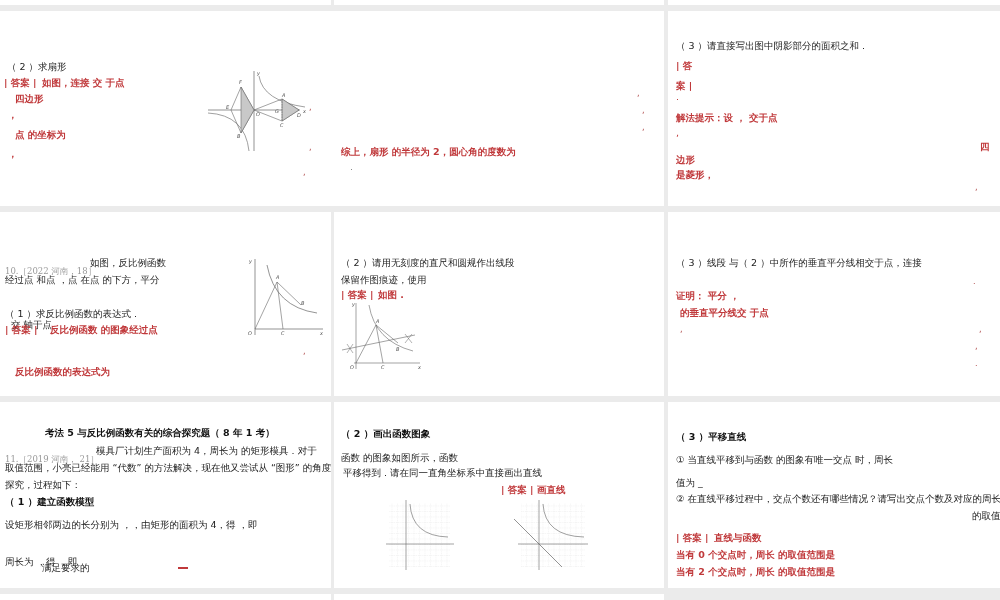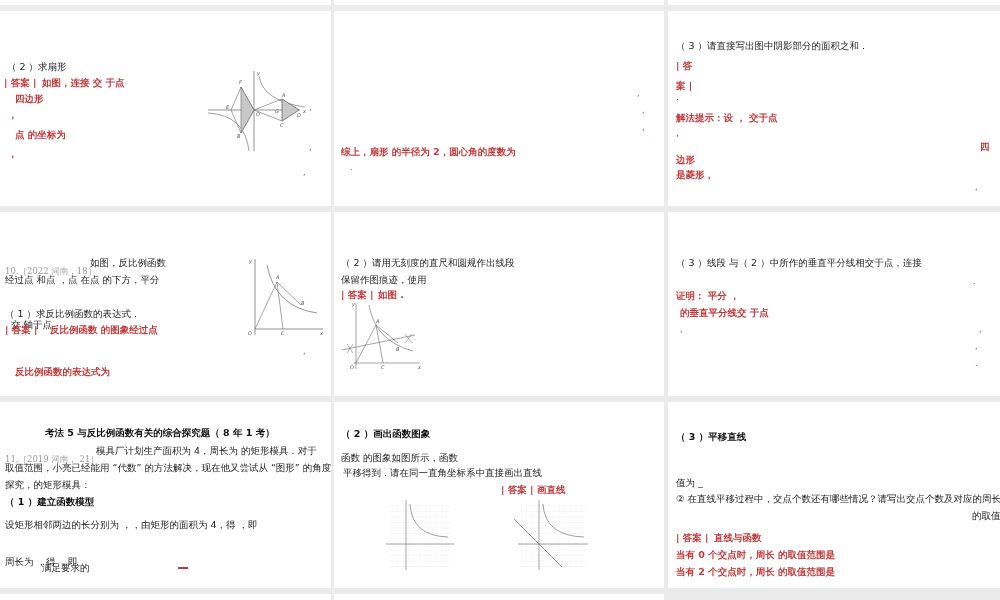--- a/index.html
+++ b/index.html
@@ -13,21 +13,21 @@
   .dot { position:absolute; font-size:8px; color:#b04a4a; }
   svg { position:absolute; }
 </style>
 </head>
 <body>
 
 <div class="slide" style="left:0;top:0;width:331px;height:5px;"></div>
 <div class="slide" style="left:334px;top:0;width:330px;height:5px;"></div>
 <div class="slide" style="left:668px;top:0;width:332px;height:5px;"></div>
 
-<div class="slide" style="left:0;top:11px;width:331px;height:195px;">
+<div class="slide" style="left:0;top:11px;width:331px;height:195px;padding-left:28px;">
   <div class="t" style="left:7px;top:50px;">（ 2 ）求扇形</div>
   <div class="t r" style="left:4px;top:66px;">| 答案 |</div>
   <div class="t r" style="left:42px;top:66px;">如图，连接  交  于点</div>
   <div class="t r" style="left:15px;top:82px;">四边形</div>
   <div class="t r" style="left:8px;top:98px;">，</div>
   <div class="t r" style="left:15px;top:118px;">点  的坐标为</div>
   <div class="t r" style="left:8px;top:137px;">，</div>
   <span class="dot" style="left:309px;top:92px;">,</span>
   <span class="dot" style="left:309px;top:132px;">,</span>
   <span class="dot" style="left:303px;top:157px;">,</span>
@@ -134,21 +134,21 @@
   <span class="dot" style="left:311px;top:113px;">,</span>
   <span class="dot" style="left:307px;top:130px;">,</span>
   <span class="dot" style="left:307px;top:147px;">.</span>
 </div>
 
 <div class="slide" style="left:0;top:402px;width:331px;height:186px;">
   <div class="t b" style="left:45px;top:25px;font-size:9.5px;">考法 5   与反比例函数有关的综合探究题（ 8 年 1 考）</div>
   <div class="t g" style="left:5px;top:43px;font-size:8.5px;">11.［2019 河南， 21］</div>
   <div class="t" style="left:96px;top:43px;">模具厂计划生产面积为 4，周长为  的矩形模具 . 对于</div>
   <div class="t" style="left:5px;top:60px;">取值范围，小亮已经能用 “代数” 的方法解决，现在他又尝试从 “图形” 的角度</div>
-  <div class="t" style="left:5px;top:77px;">探究，的矩形模具：</div>
+  <div class="t" style="left:5px;top:77px;">探究，过程如下：</div>
   <div class="t b" style="left:5px;top:94px;">（ 1 ）建立函数模型</div>
   <div class="t" style="left:5px;top:117px;">设矩形相邻两边的长分别为  ，，由矩形的面积为 4，得  ，即</div>
   <div class="t" style="left:5px;top:154px;">周长为  ，得  ，即</div>
   <div class="t" style="left:5px;top:160px;margin-left:37px;">满足要求的</div>
   <div style="position:absolute;left:178px;top:165px;width:10px;height:1.5px;background:#c0393b;"></div>
 </div>
 
 <div class="slide" style="left:334px;top:402px;width:330px;height:186px;">
   <div class="t b" style="left:7px;top:26px;">（ 2 ）画出函数图象</div>
   <div class="t" style="left:7px;top:50px;">函数  的图象如图所示，函数</div>
@@ -175,20 +175,21 @@
     <rect x="17" y="3" width="64" height="64" fill="url(#grid2)"></rect>
     <line x1="14" y1="44" x2="84" y2="44" stroke="#666" stroke-width="0.6"></line>
     <line x1="35" y1="70" x2="35" y2="0" stroke="#666" stroke-width="0.6"></line>
     <path d="M39,4 Q41,36 80,37" stroke="#777" fill="none" stroke-width="0.7"></path>
     <line x1="10" y1="19" x2="58" y2="67" stroke="#666" stroke-width="0.7"></line>
   </svg>
 </div>
 
 <div class="slide" style="left:668px;top:402px;width:395px;height:186px;">
   <div class="t b" style="left:8px;top:29px;">（ 3 ）平移直线</div>
+  <div class="t" style="left:8px;top:52px;">① 当直线平移到与函数  的图象有唯一交点  时，周长</div>
   <div class="t" style="left:8px;top:75px;">值为 _</div>
   <div class="t" style="left:8px;top:91px;">② 在直线平移过程中，交点个数还有哪些情况？请写出交点个数及对应的周长</div>
   <div class="t" style="left:304px;top:108px;">的取值</div>
   <div class="t r" style="left:8px;top:130px;">| 答案 |</div>
   <div class="t r" style="left:46px;top:130px;">直线与函数</div>
   <div class="t r" style="left:8px;top:147px;">当有 0 个交点时，周长  的取值范围是</div>
   <div class="t r" style="left:8px;top:164px;">当有 2 个交点时，周长  的取值范围是</div>
 </div>
 
 <div class="slide" style="left:0;top:594px;width:331px;height:6px;"></div>

